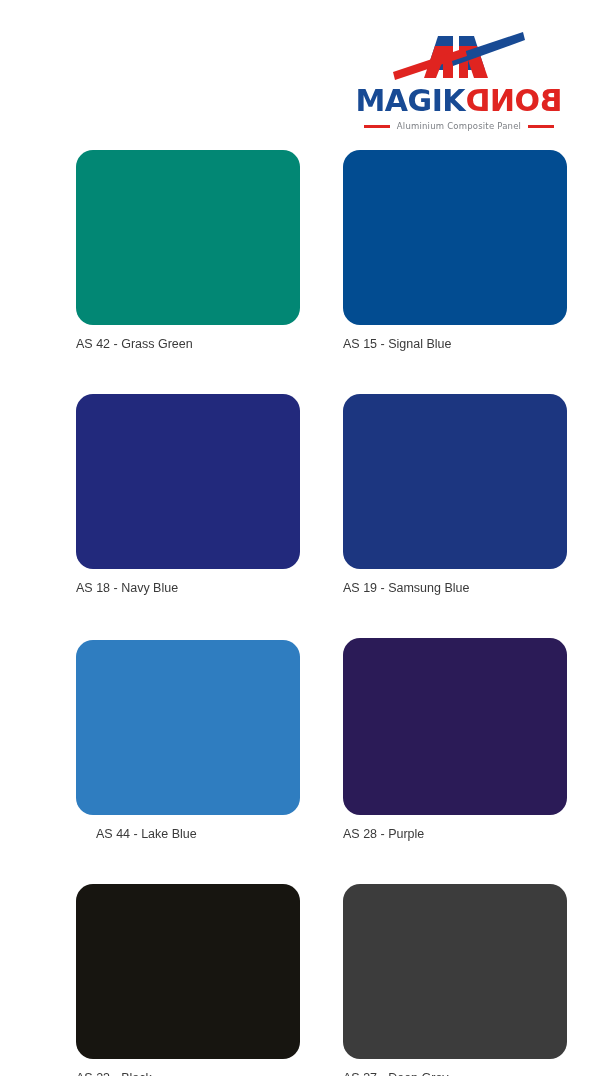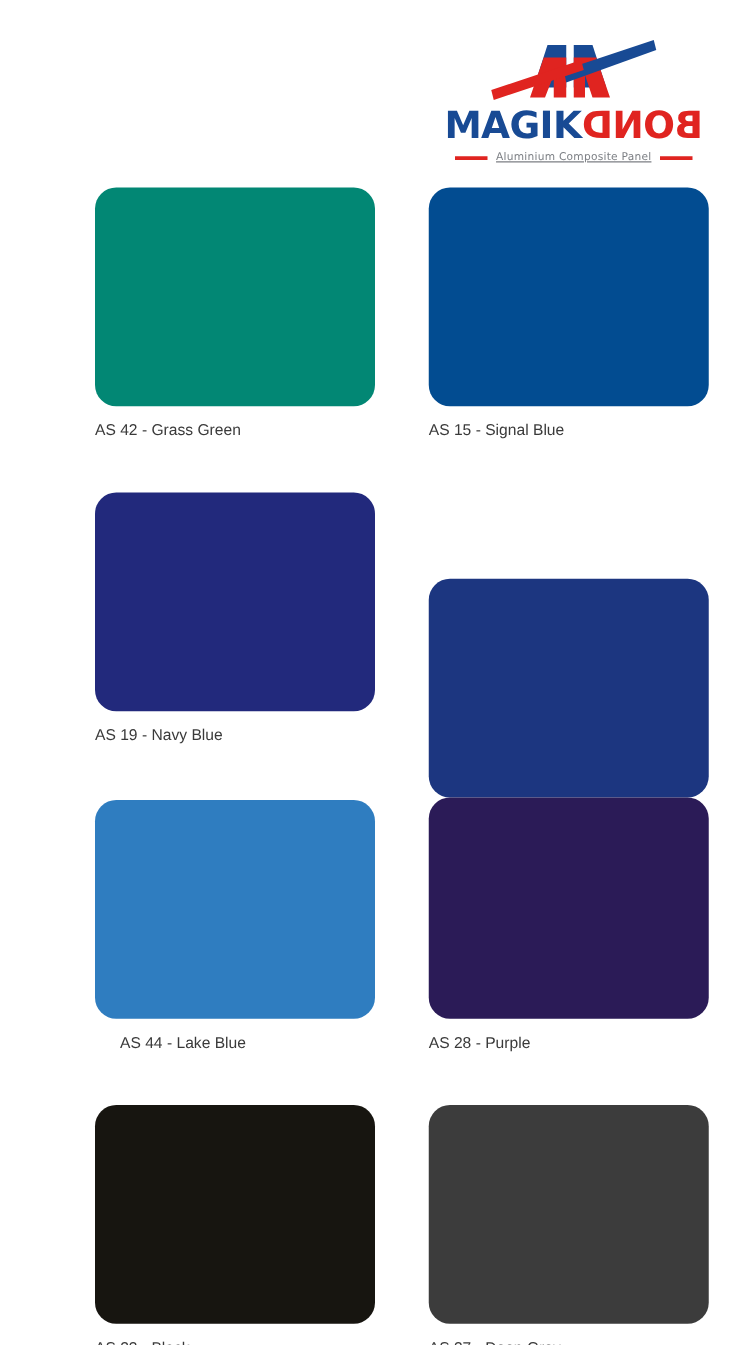--- a/index.html
+++ b/index.html
@@ -75,21 +75,20 @@
     flex: 0 0 auto;
   }
   .tag-dash.left { margin-right: 7px; }
   .tag-dash.right { margin-left: 7px; }
   .brand-tagline {
     font-family: "DejaVu Sans", sans-serif;
     font-size: 8.5px;
     color: #7c7f84;
     white-space: nowrap;
     letter-spacing: 0.2px;
-    text-decoration: underline;
   }
 
   
   .swatch-grid {
     display: grid;
     grid-template-columns: 224px 224px;
     column-gap: 43px;
     row-gap: 0;
     padding-left: 76px;
     box-sizing: border-box;
@@ -156,25 +155,26 @@
     <div class="swatch-label">AS 42 - Grass Green</div>
   </div>
 
   <div class="swatch-cell">
     <div class="swatch-chip" style="background:#024c91"></div>
     <div class="swatch-label">AS 15 - Signal Blue</div>
   </div>
 
   <div class="swatch-cell">
     <div class="swatch-chip" style="background:#22297c"></div>
-    <div class="swatch-label">AS 19 - Navy Blue</div>
+    <div class="swatch-label">AS 18 - Navy Blue</div>
   </div>
 
   <div class="swatch-cell">
     <div class="swatch-chip" style="background:#1c3680"></div>
+    <div class="swatch-label">AS 19 - Samsung Blue</div>
   </div>
 
   <div class="swatch-cell indent">
     <div class="swatch-chip" style="background:#2f7dc0"></div>
     <div class="swatch-label">AS 44 - Lake Blue</div>
   </div>
 
   <div class="swatch-cell tall">
     <div class="swatch-chip" style="background:#2b1b57"></div>
     <div class="swatch-label">AS 28 - Purple</div>

